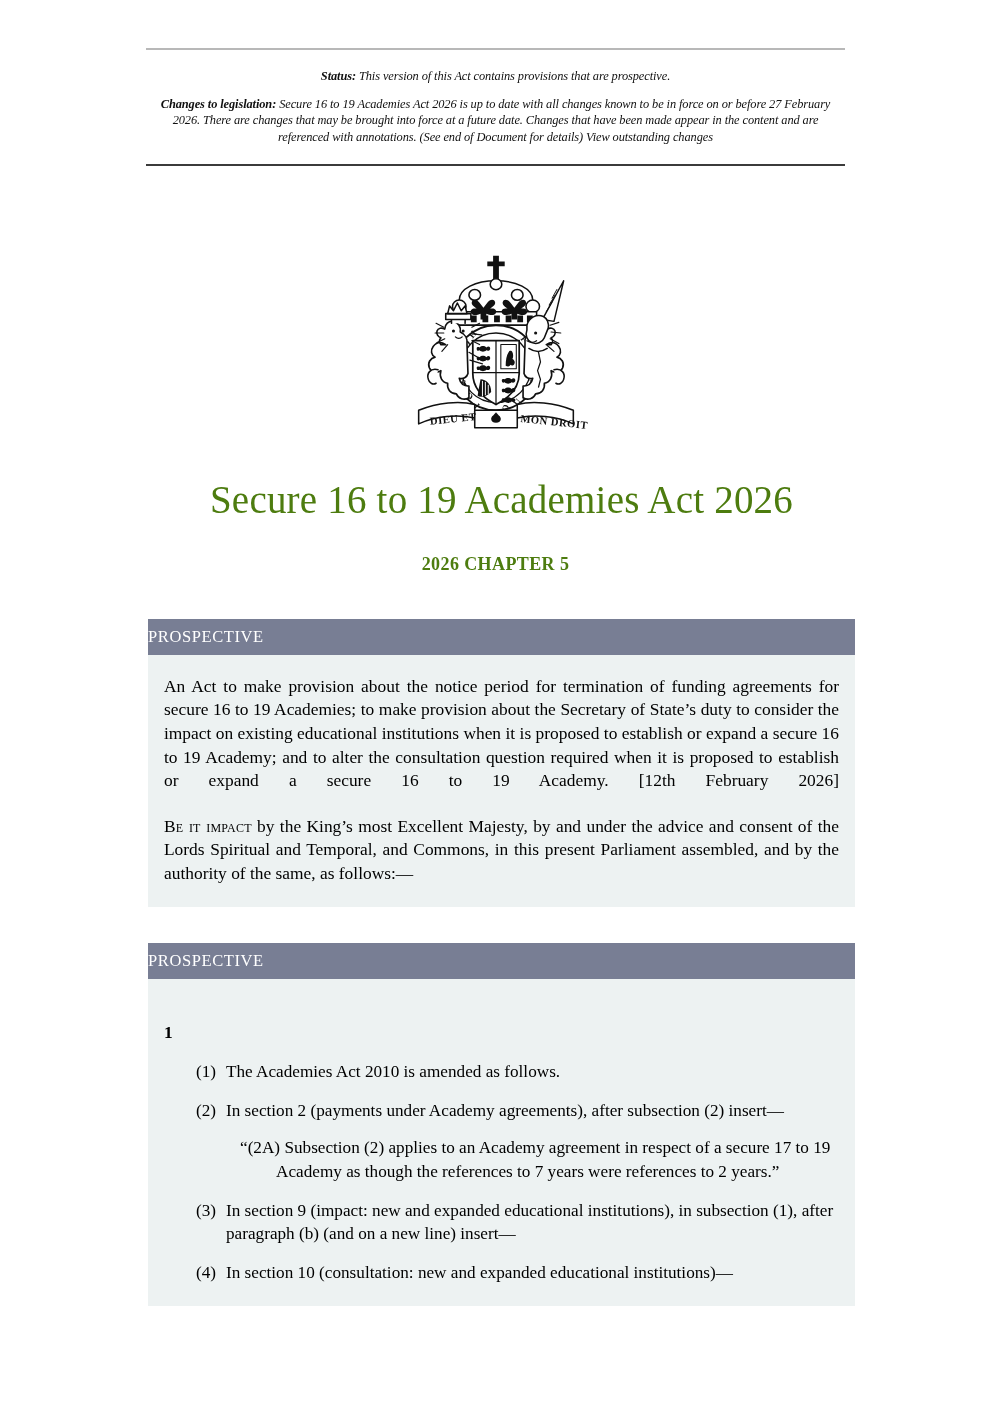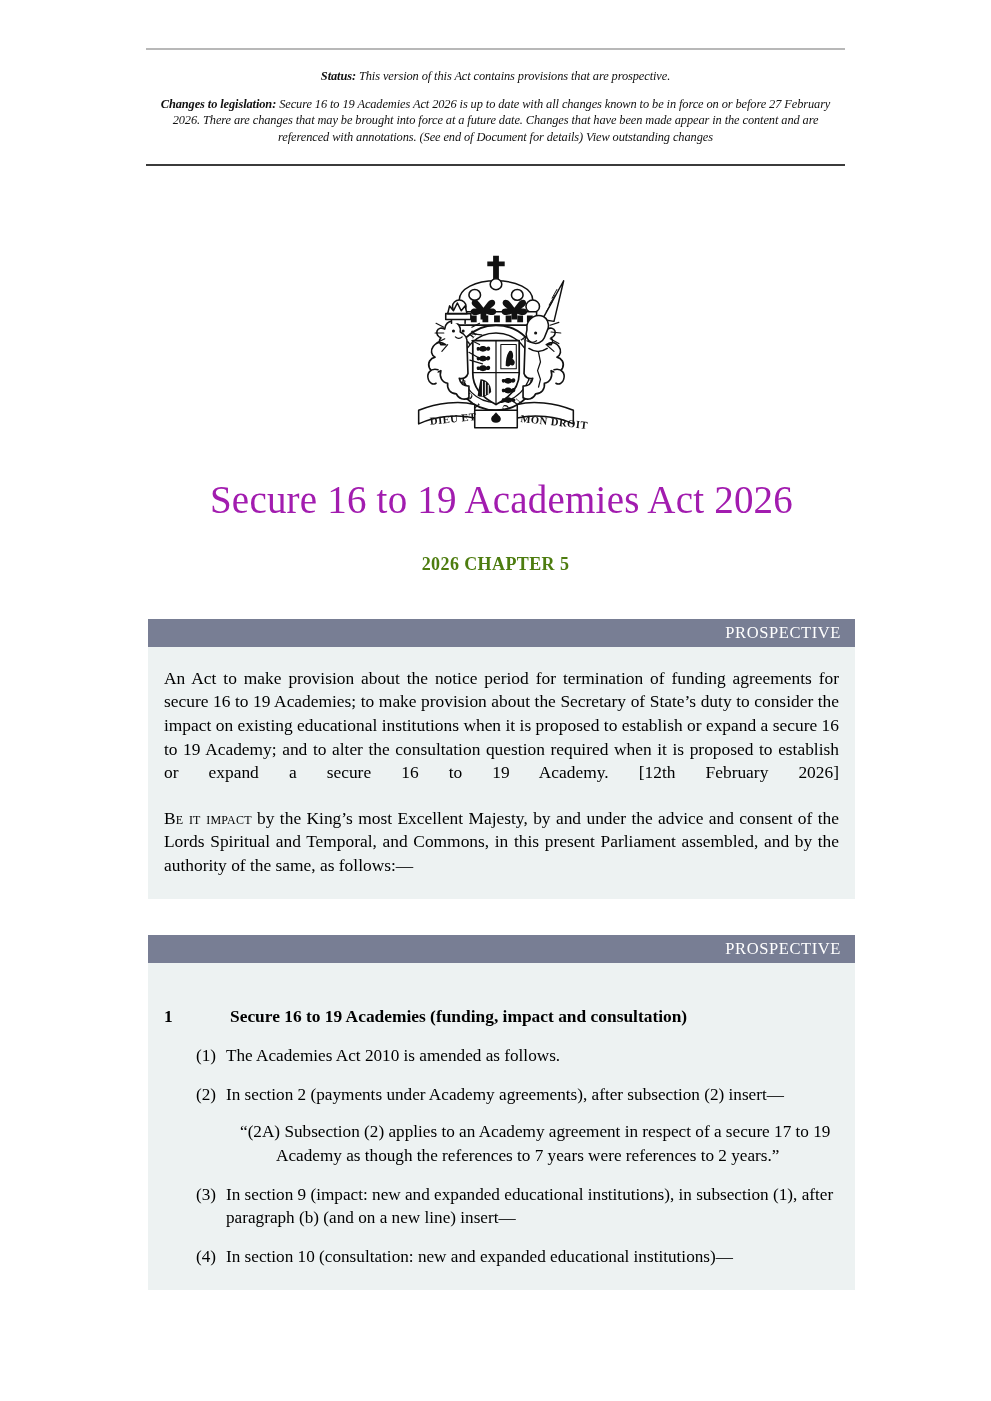--- a/index.html
+++ b/index.html
@@ -60,21 +60,21 @@
 
   
   .act-title {
     margin: 24px 0 0 12px;
     text-align: center;
     font-family: "Liberation Serif", "DejaVu Serif", serif;
     font-weight: normal;
     font-size: 39px;
     line-height: 46px;
     letter-spacing: 0.2px;
-    color: #a21caf;
+    color: #4d7c0f;
   }
   .chapter-line {
     margin: 30px 0 0 0;
     text-align: center;
     font-family: "Liberation Serif", "DejaVu Serif", serif;
     font-weight: bold;
     font-size: 18px;
     line-height: 22px;
     letter-spacing: 0.4px;
     color: #4d7c0f;
@@ -83,24 +83,24 @@
   
   .panel {
     margin: 0 136px 0 148px;
     background: #edf2f2;
   }
   .panel-1 { margin-top: 44px; }
   .panel-2 { margin-top: 36px; }
 
   .prospective-bar {
     background: #787e94;
-    height: 28px;
+    height: 36px;
     display: flex;
     align-items: center;
-    justify-content: flex-end;
+    justify-content: flex-start;
     padding-right: 14px;
     box-sizing: border-box;
   }
   .prospective-label {
     color: #ffffff;
     font-family: "Liberation Serif", "DejaVu Serif", serif;
     font-size: 16.5px;
     letter-spacing: 0.6px;
     line-height: 18px;
   }
@@ -321,21 +321,20 @@
   </div>
 
   <div class="panel panel-2">
     <div class="prospective-bar">
       <span class="prospective-label">PROSPECTIVE</span>
     </div>
     <div class="panel-body">
 
       <div class="section-head">
         <div class="section-num">1</div>
-        <div class="section-title">Secure 16 to 19 Academies (funding, impact and consultation)</div>
       </div>
 
       <div class="subsec">
         <div class="subsec-num">(1)</div>
         <div class="subsec-text">The Academies Act 2010 is amended as follows.</div>
       </div>
 
       <div class="subsec">
         <div class="subsec-num">(2)</div>
         <div class="subsec-text">In section 2 (payments under Academy agreements), after subsection (2) insert—</div>

